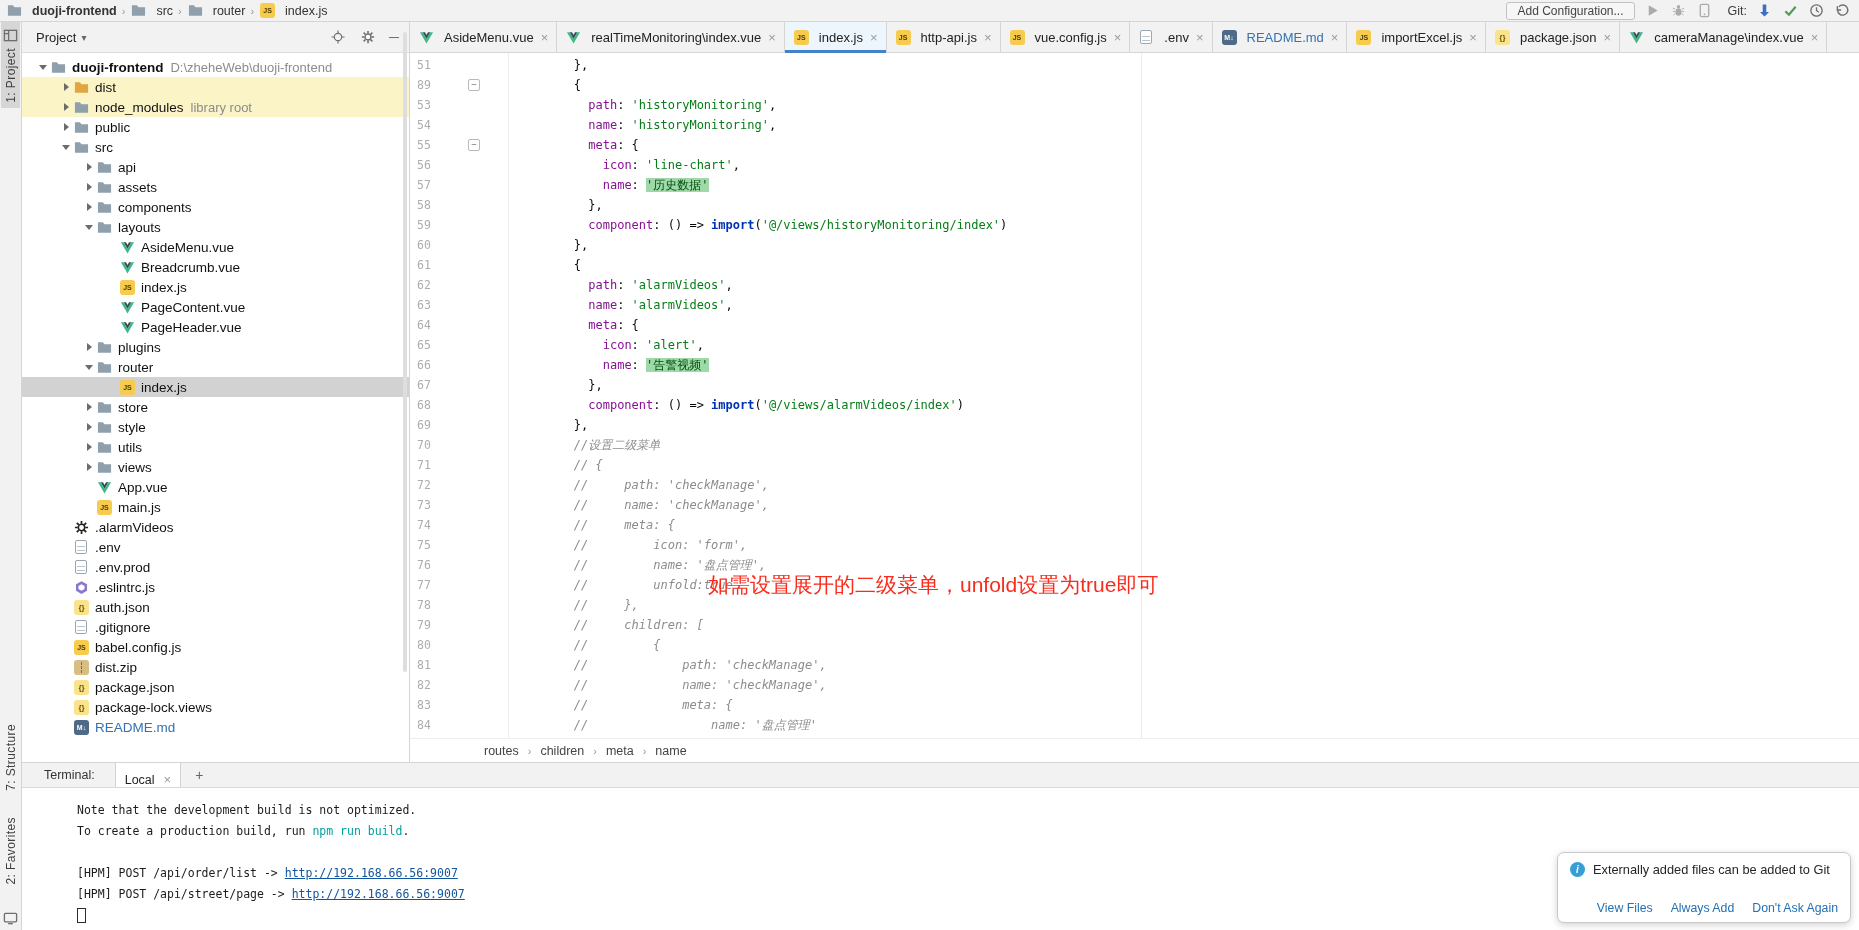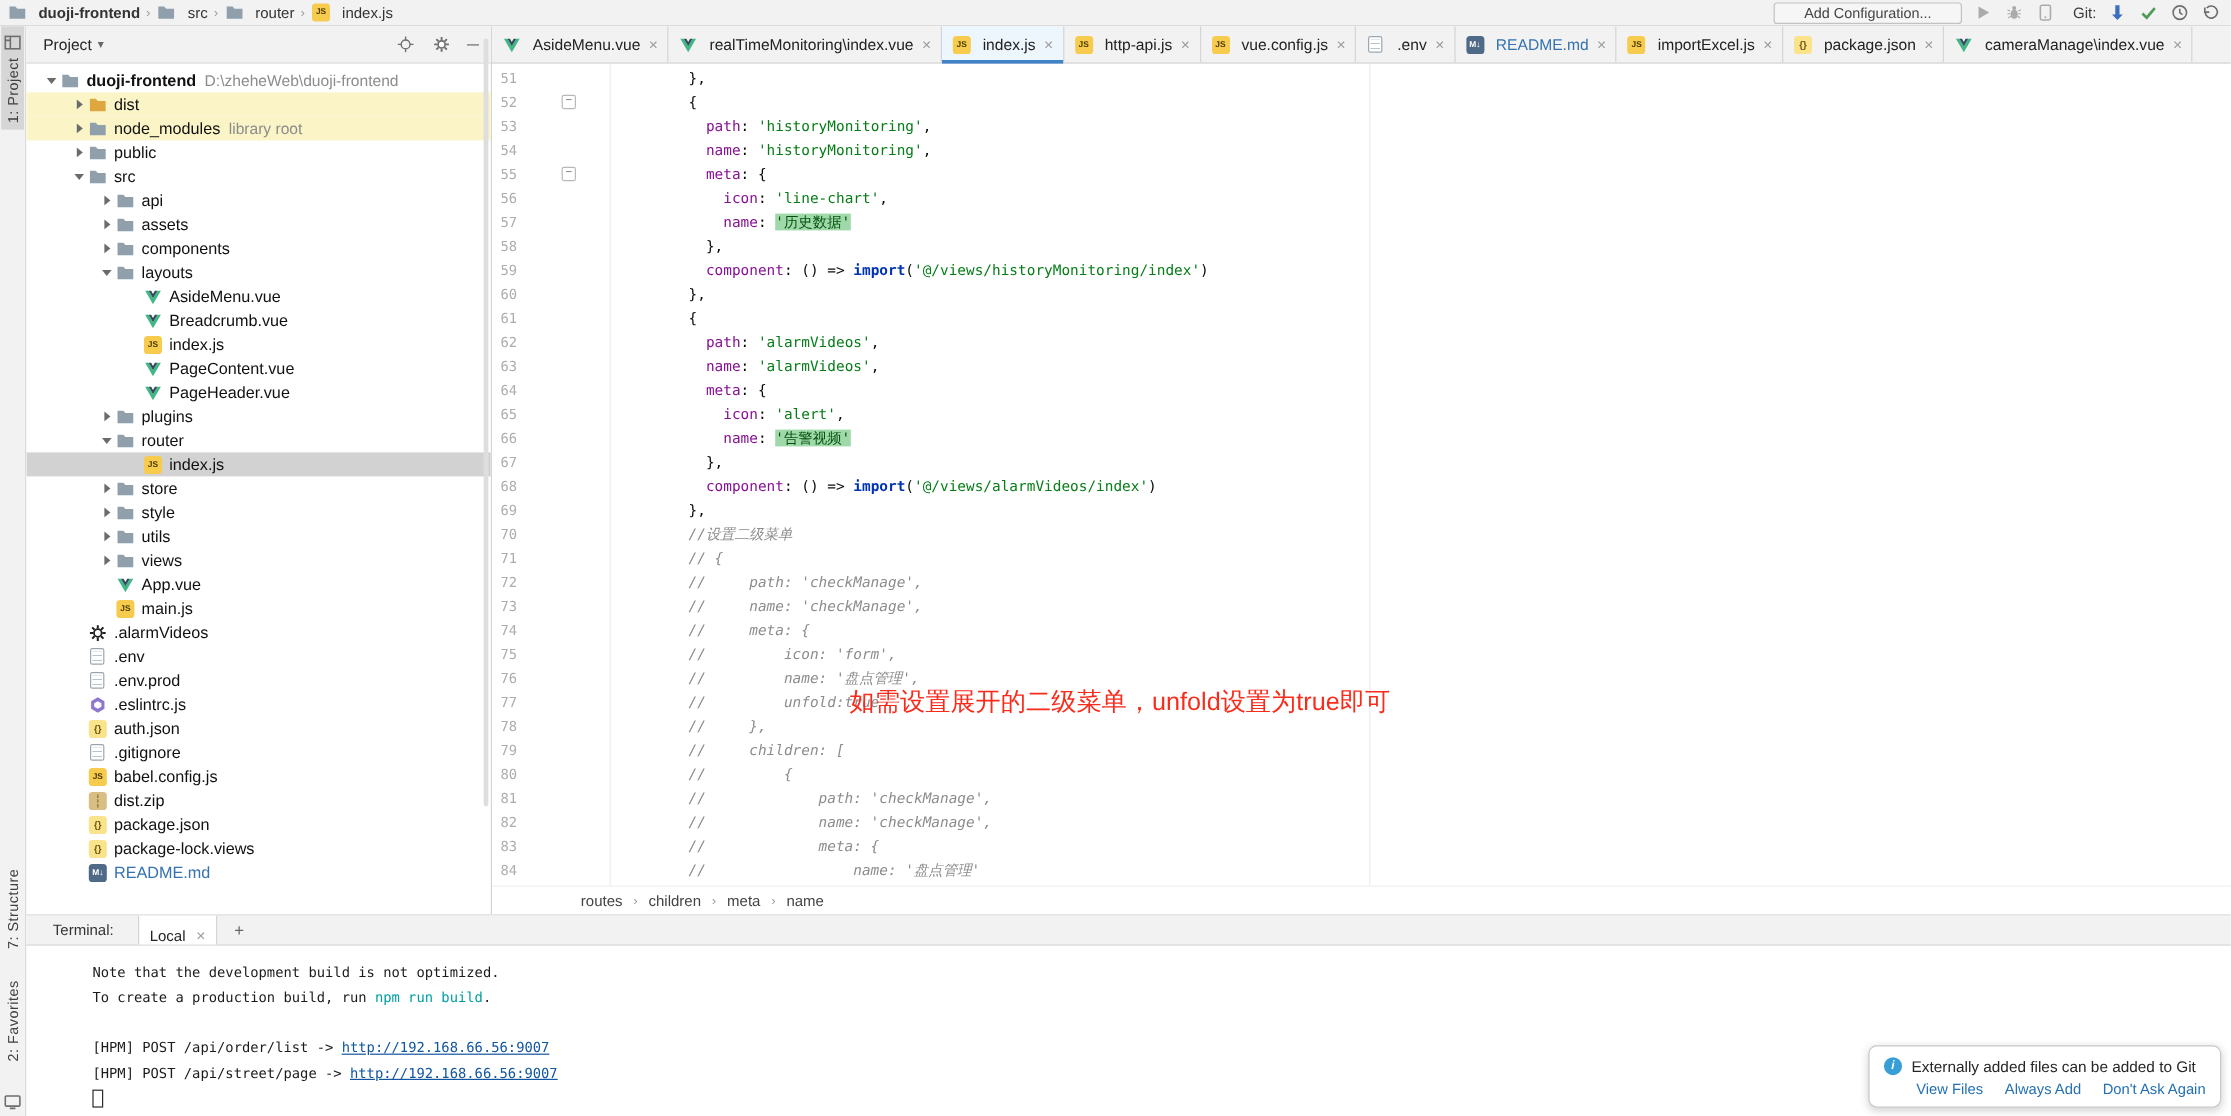--- a/index.html
+++ b/index.html
@@ -6,21 +6,21 @@
   html,body{width:1859px;height:930px;overflow:hidden}
   body{font-family:"Liberation Sans","DejaVu Sans",sans-serif;font-size:13px;color:#1f1f1f;background:#fff}
 
   
   .topbar{height:22px;background:#f2f2f2;border-bottom:1px solid #d5d5d5;display:flex;align-items:center;justify-content:space-between;padding:0 8px 0 6px}
   .crumbs{display:flex;align-items:center;gap:5px;font-size:12.5px;color:#333}
   .crumb{display:flex;align-items:center;gap:4px}
   .crumb.b{font-weight:bold}
   .crumb-sep{color:#9a9a9a;font-size:11px}
   .topbar-right{display:flex;align-items:center;gap:9px}
-  .addcfg{height:18px;padding:0 24px;border:1px solid #c2c2c2;border-radius:3px;background:#f6f6f6;font-size:12px;color:#444;display:flex;align-items:center}
+  .addcfg{height:18px;padding:0 10px;border:1px solid #c2c2c2;border-radius:3px;background:#f6f6f6;font-size:12px;color:#444;display:flex;align-items:center}
   .tbic{width:17px;height:17px;display:inline-flex;align-items:center;justify-content:center}
   .tbic svg{width:15px;height:15px}
   .tb-dim{color:#ababab}
   .git-label{color:#3c3c3c;font-size:12.5px;margin-left:6px}
   .git-down{color:#3d6fc0}
   .git-check{color:#4d9d57}
   .tb-dark{color:#6e6e6e}
 
   
   .below{display:flex;height:908px}
@@ -109,21 +109,21 @@
   .tline{white-space:pre;height:21px}
   .tk-t{color:#1c1c1c}
   .tk-cmd{color:#00A0A0}
   .tk-url{color:#1256A0;text-decoration:underline}
   .cursorbox{display:inline-block;width:9px;height:15px;border:1.5px solid #2b2b2b;vertical-align:middle}
 
   
   .notif{position:absolute;right:8px;bottom:7px;width:294px;background:#fff;border:1px solid #c8c8c8;border-radius:7px;box-shadow:0 2px 7px rgba(0,0,0,.18);padding:9px 12px 7px}
   .notif-row1{display:flex;align-items:center;gap:8px;font-size:12.8px;color:#262626}
   .ic-info{width:15px;height:15px;border-radius:50%;background:#389FD6;color:#fff;font-size:10px;font-weight:bold;font-style:italic;display:flex;align-items:center;justify-content:center;flex:none}
-  .notif-actions{display:flex;justify-content:flex-end;gap:18px;margin-top:5px;font-size:12.3px;color:#2470B3}
+  .notif-actions{display:flex;justify-content:flex-end;gap:18px;margin-top:24px;font-size:12.3px;color:#2470B3}
 </style>
 </head>
 <body>
 
 <div class="topbar">
   <div class="crumbs" id="top-crumbs">
       <span class="crumb b">
         <span class="ic ic-folder">
           <svg viewBox="0 0 16 16">
             <path fill="currentColor" d="M1 2.5h5.2L8 4.5h7v9H1z"></path>
@@ -630,21 +630,21 @@
         <div class="codewrap">
           <div class="gutter-sep"></div>
           <div class="margin-guide"></div>
           <div id="code-lines">
               <div class="cline">
                 <span class="lnum">51</span>
                 <span class="fold"></span>
                 <span class="ctext"><span class="tk-pln">        },</span></span>
               </div>
               <div class="cline">
-                <span class="lnum">52</span>
+                <span class="lnum">89</span>
                 <span class="fold has"></span>
                 <span class="ctext"><span class="tk-pln">        {</span></span>
               </div>
               <div class="cline">
                 <span class="lnum">53</span>
                 <span class="fold"></span>
                 <span class="ctext"><span class="tk-pln">          </span><span class="tk-prop">path</span><span class="tk-pln">: </span><span class="tk-str">'historyMonitoring'</span><span class="tk-pln">,</span></span>
               </div>
               <div class="cline">
                 <span class="lnum">54</span>

